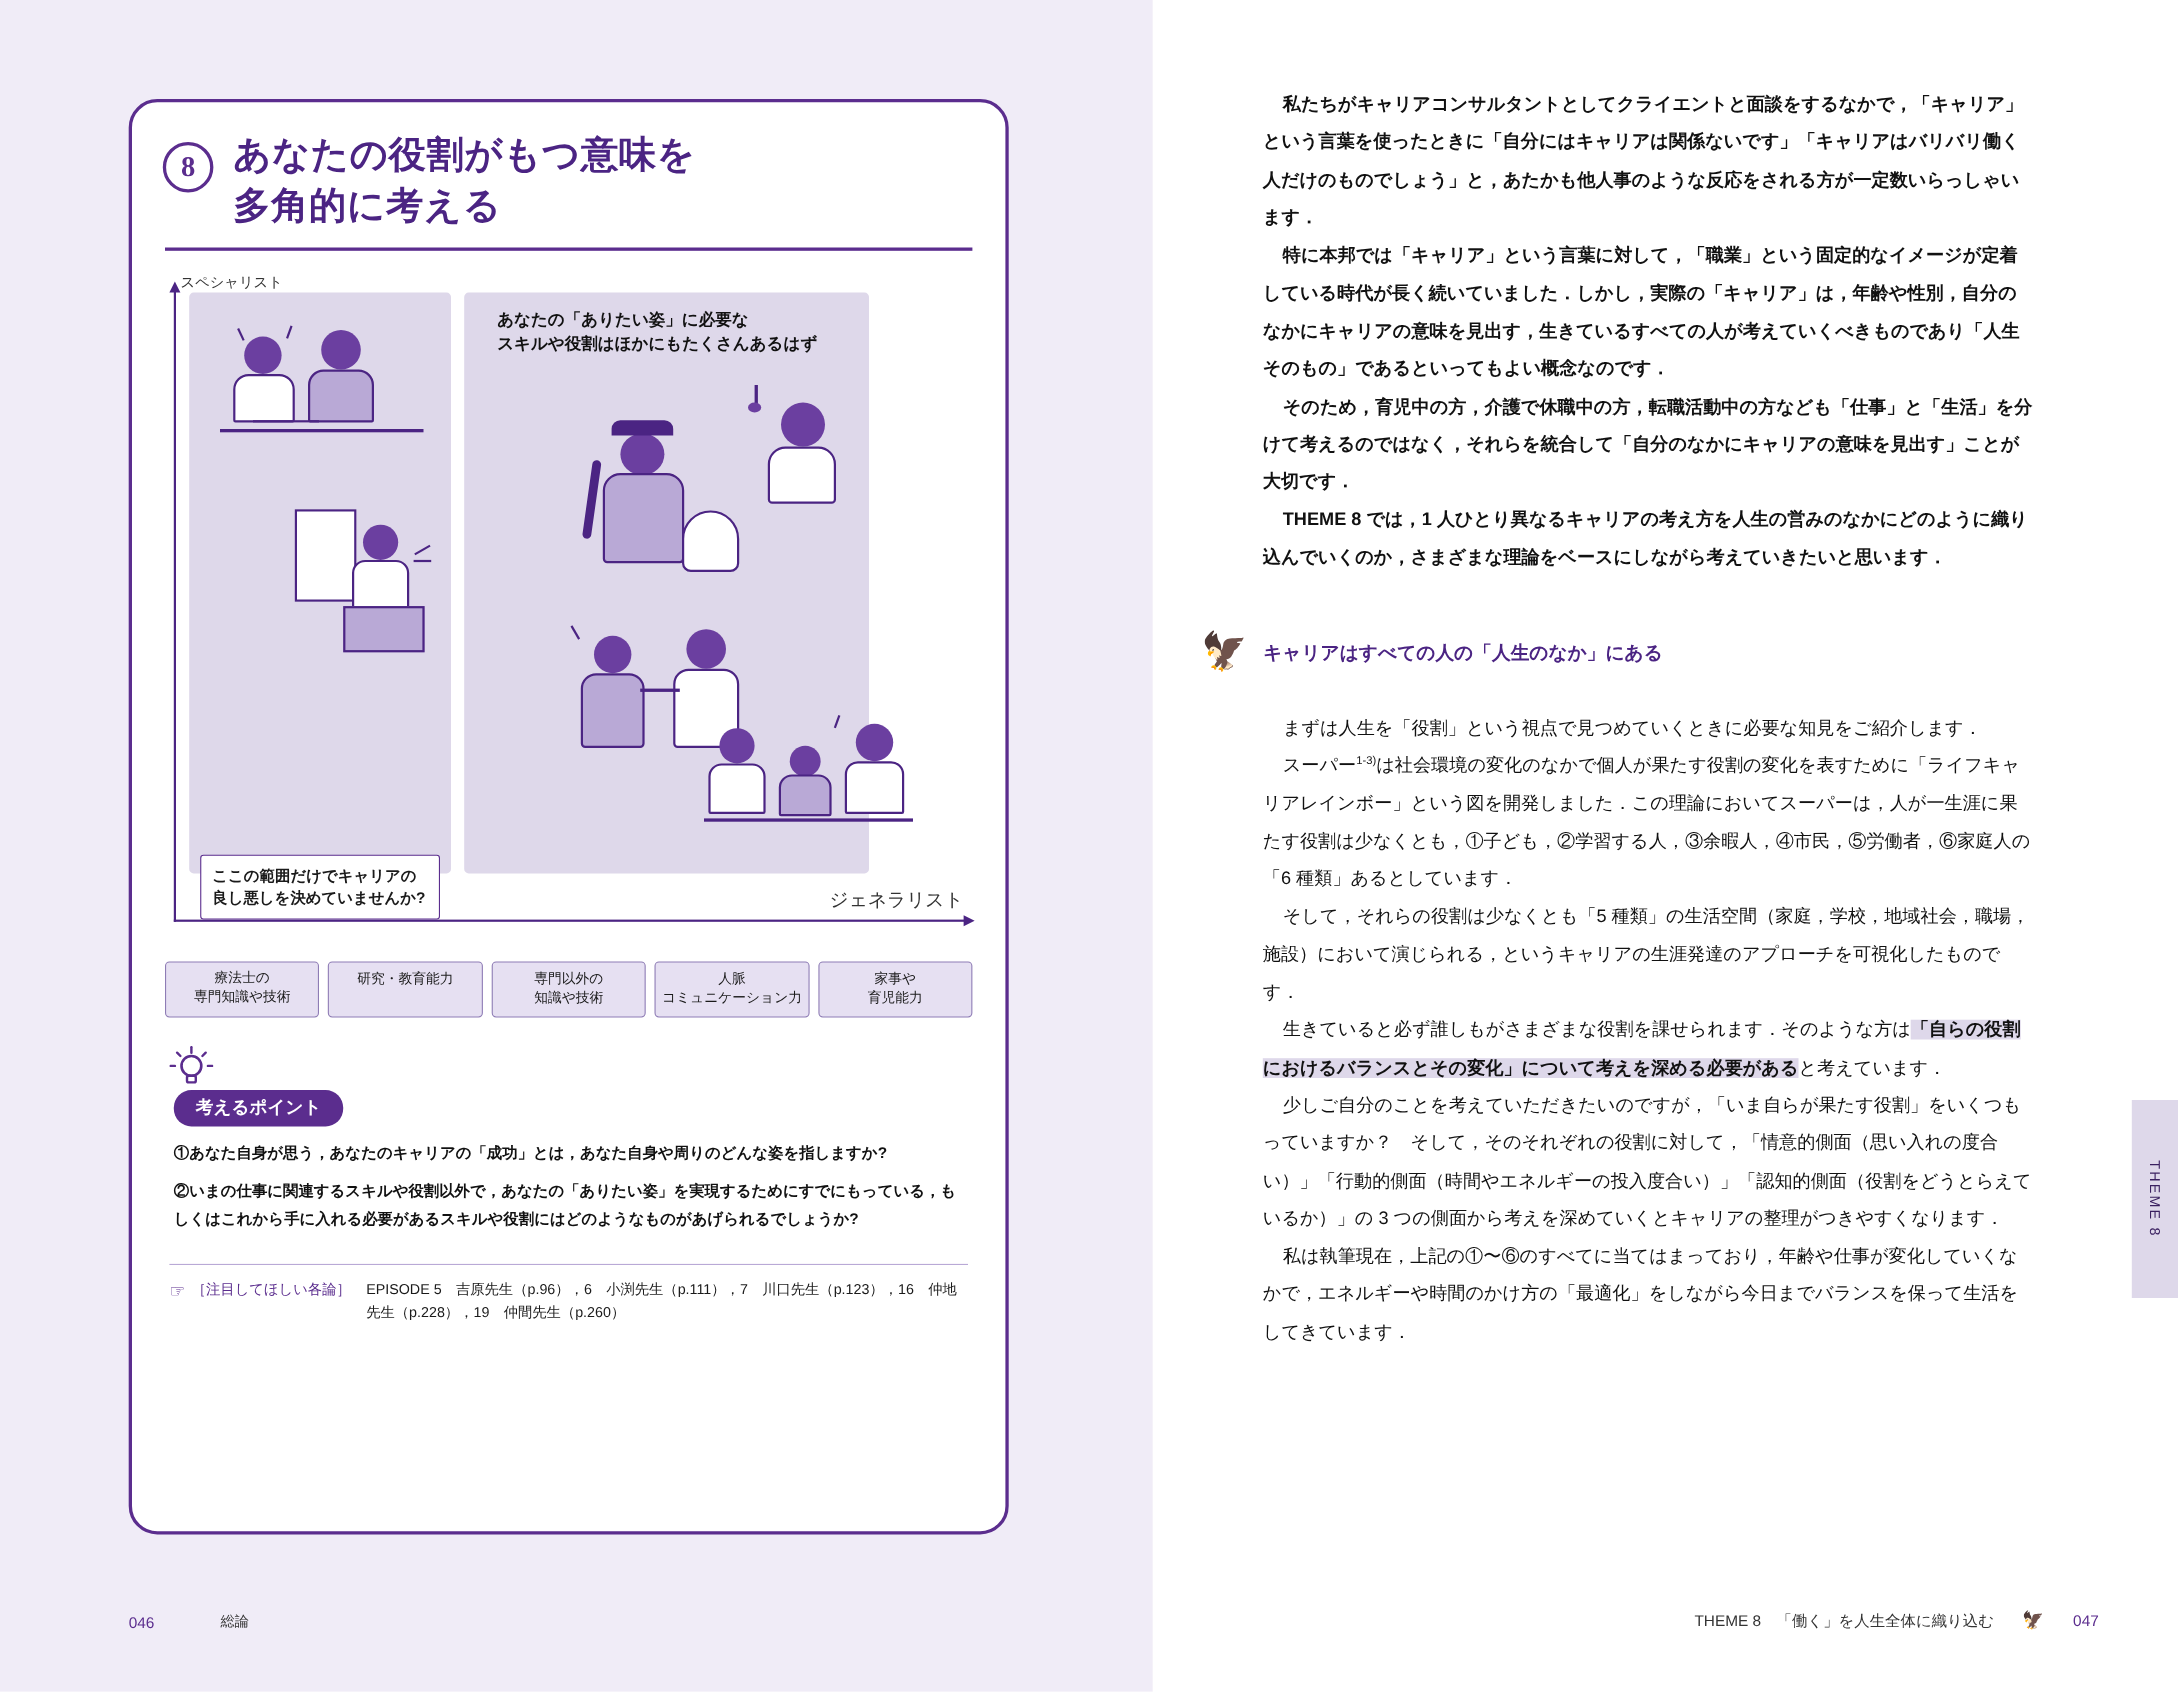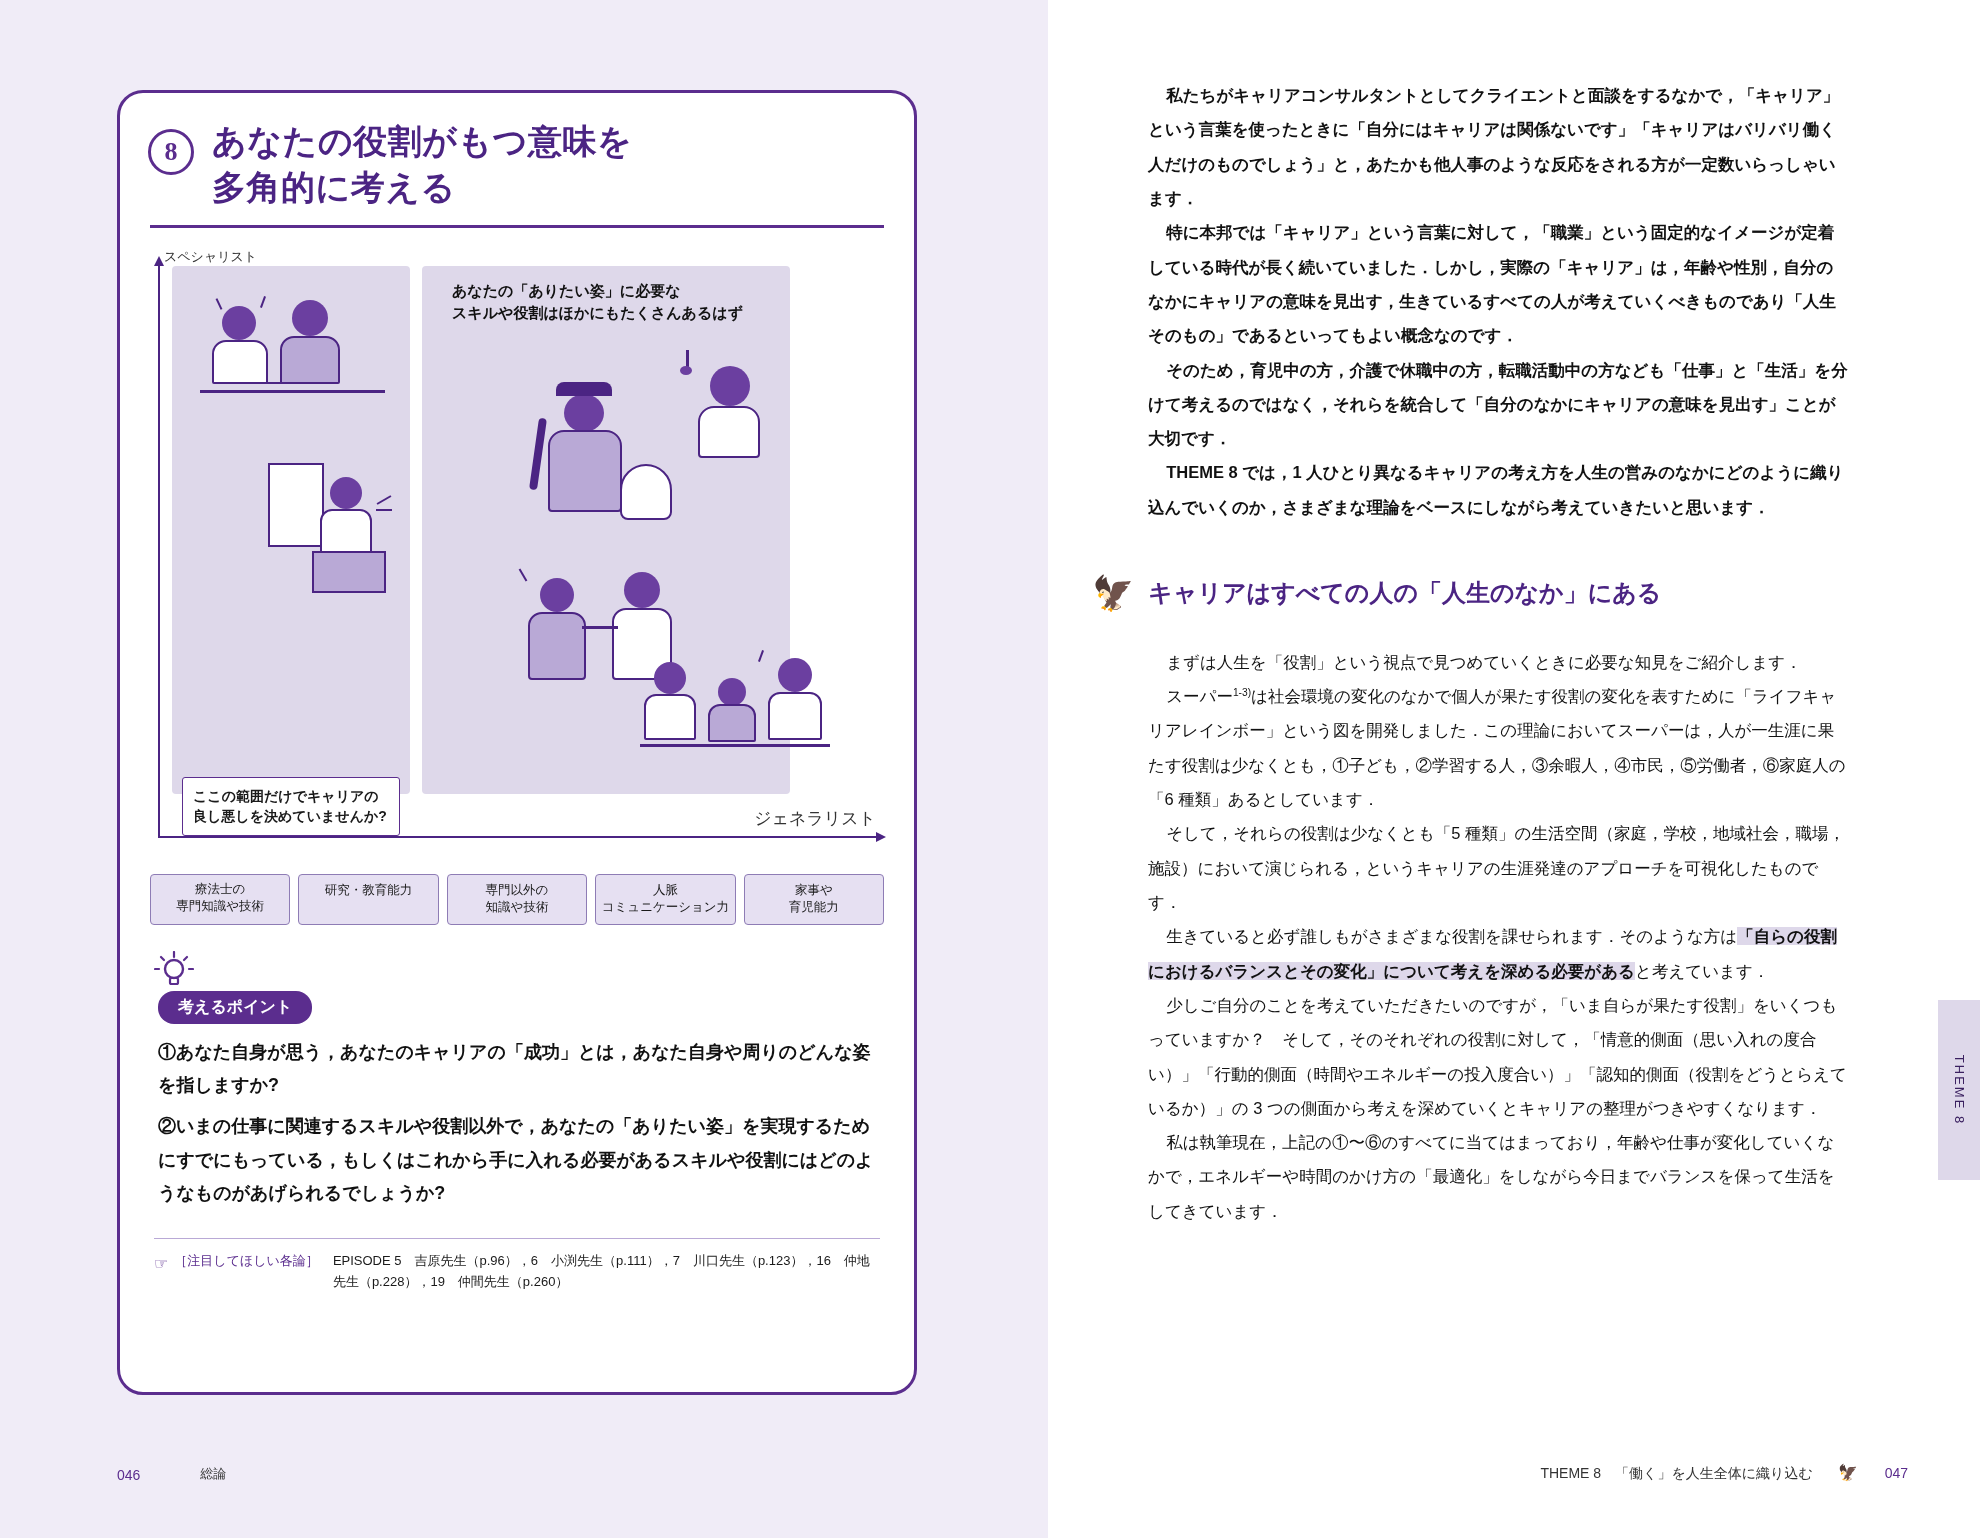--- a/index.html
+++ b/index.html
@@ -148,21 +148,21 @@
   }
   .points-label {
     background: #5b2d8e; color: #fff;
     font-size: 16px; font-weight: bold;
     border-radius: 16px;
     padding: 6px 20px;
     margin-left: 4px;
   }
   .points-body {
     margin: 0 38px 0 38px;
-    font-size: 18px;
+    font-size: 14px;
     color: #111;
     line-height: 1.85;
     font-weight: bold;
   }
   .points-body p { margin: 0 0 8px 0; text-indent: 0; }
   .card-foot-rule {
     margin: 28px 34px 0 34px;
     border-top: 1.5px solid #b9a9d6;
   }
   .card-foot {
@@ -193,21 +193,21 @@
     color: #111;
     font-family: "Liberation Sans", sans-serif;
   }
   .rtext p { margin: 0; text-indent: 1.1em; font-weight: bold; }
   .sec-head {
     display: flex; align-items: center;
     margin: 34px 0 16px -56px;
   }
   .bird { color: #5b2d8e; font-size: 34px; margin-right: 14px; }
   .sec-title {
-    color: #4b2483; font-size: 24px; font-weight: bold;
+    color: #4b2483; font-size: 17px; font-weight: bold;
   }
   .body2 { font-weight: normal; }
   .body2 p { margin: 0; text-indent: 1.1em; font-weight: normal; }
   .hl {
     background: #ded8ea;
     font-weight: bold;
   }
   sup { font-size: 0.62em; }
   .side-tab {
     position: absolute;

